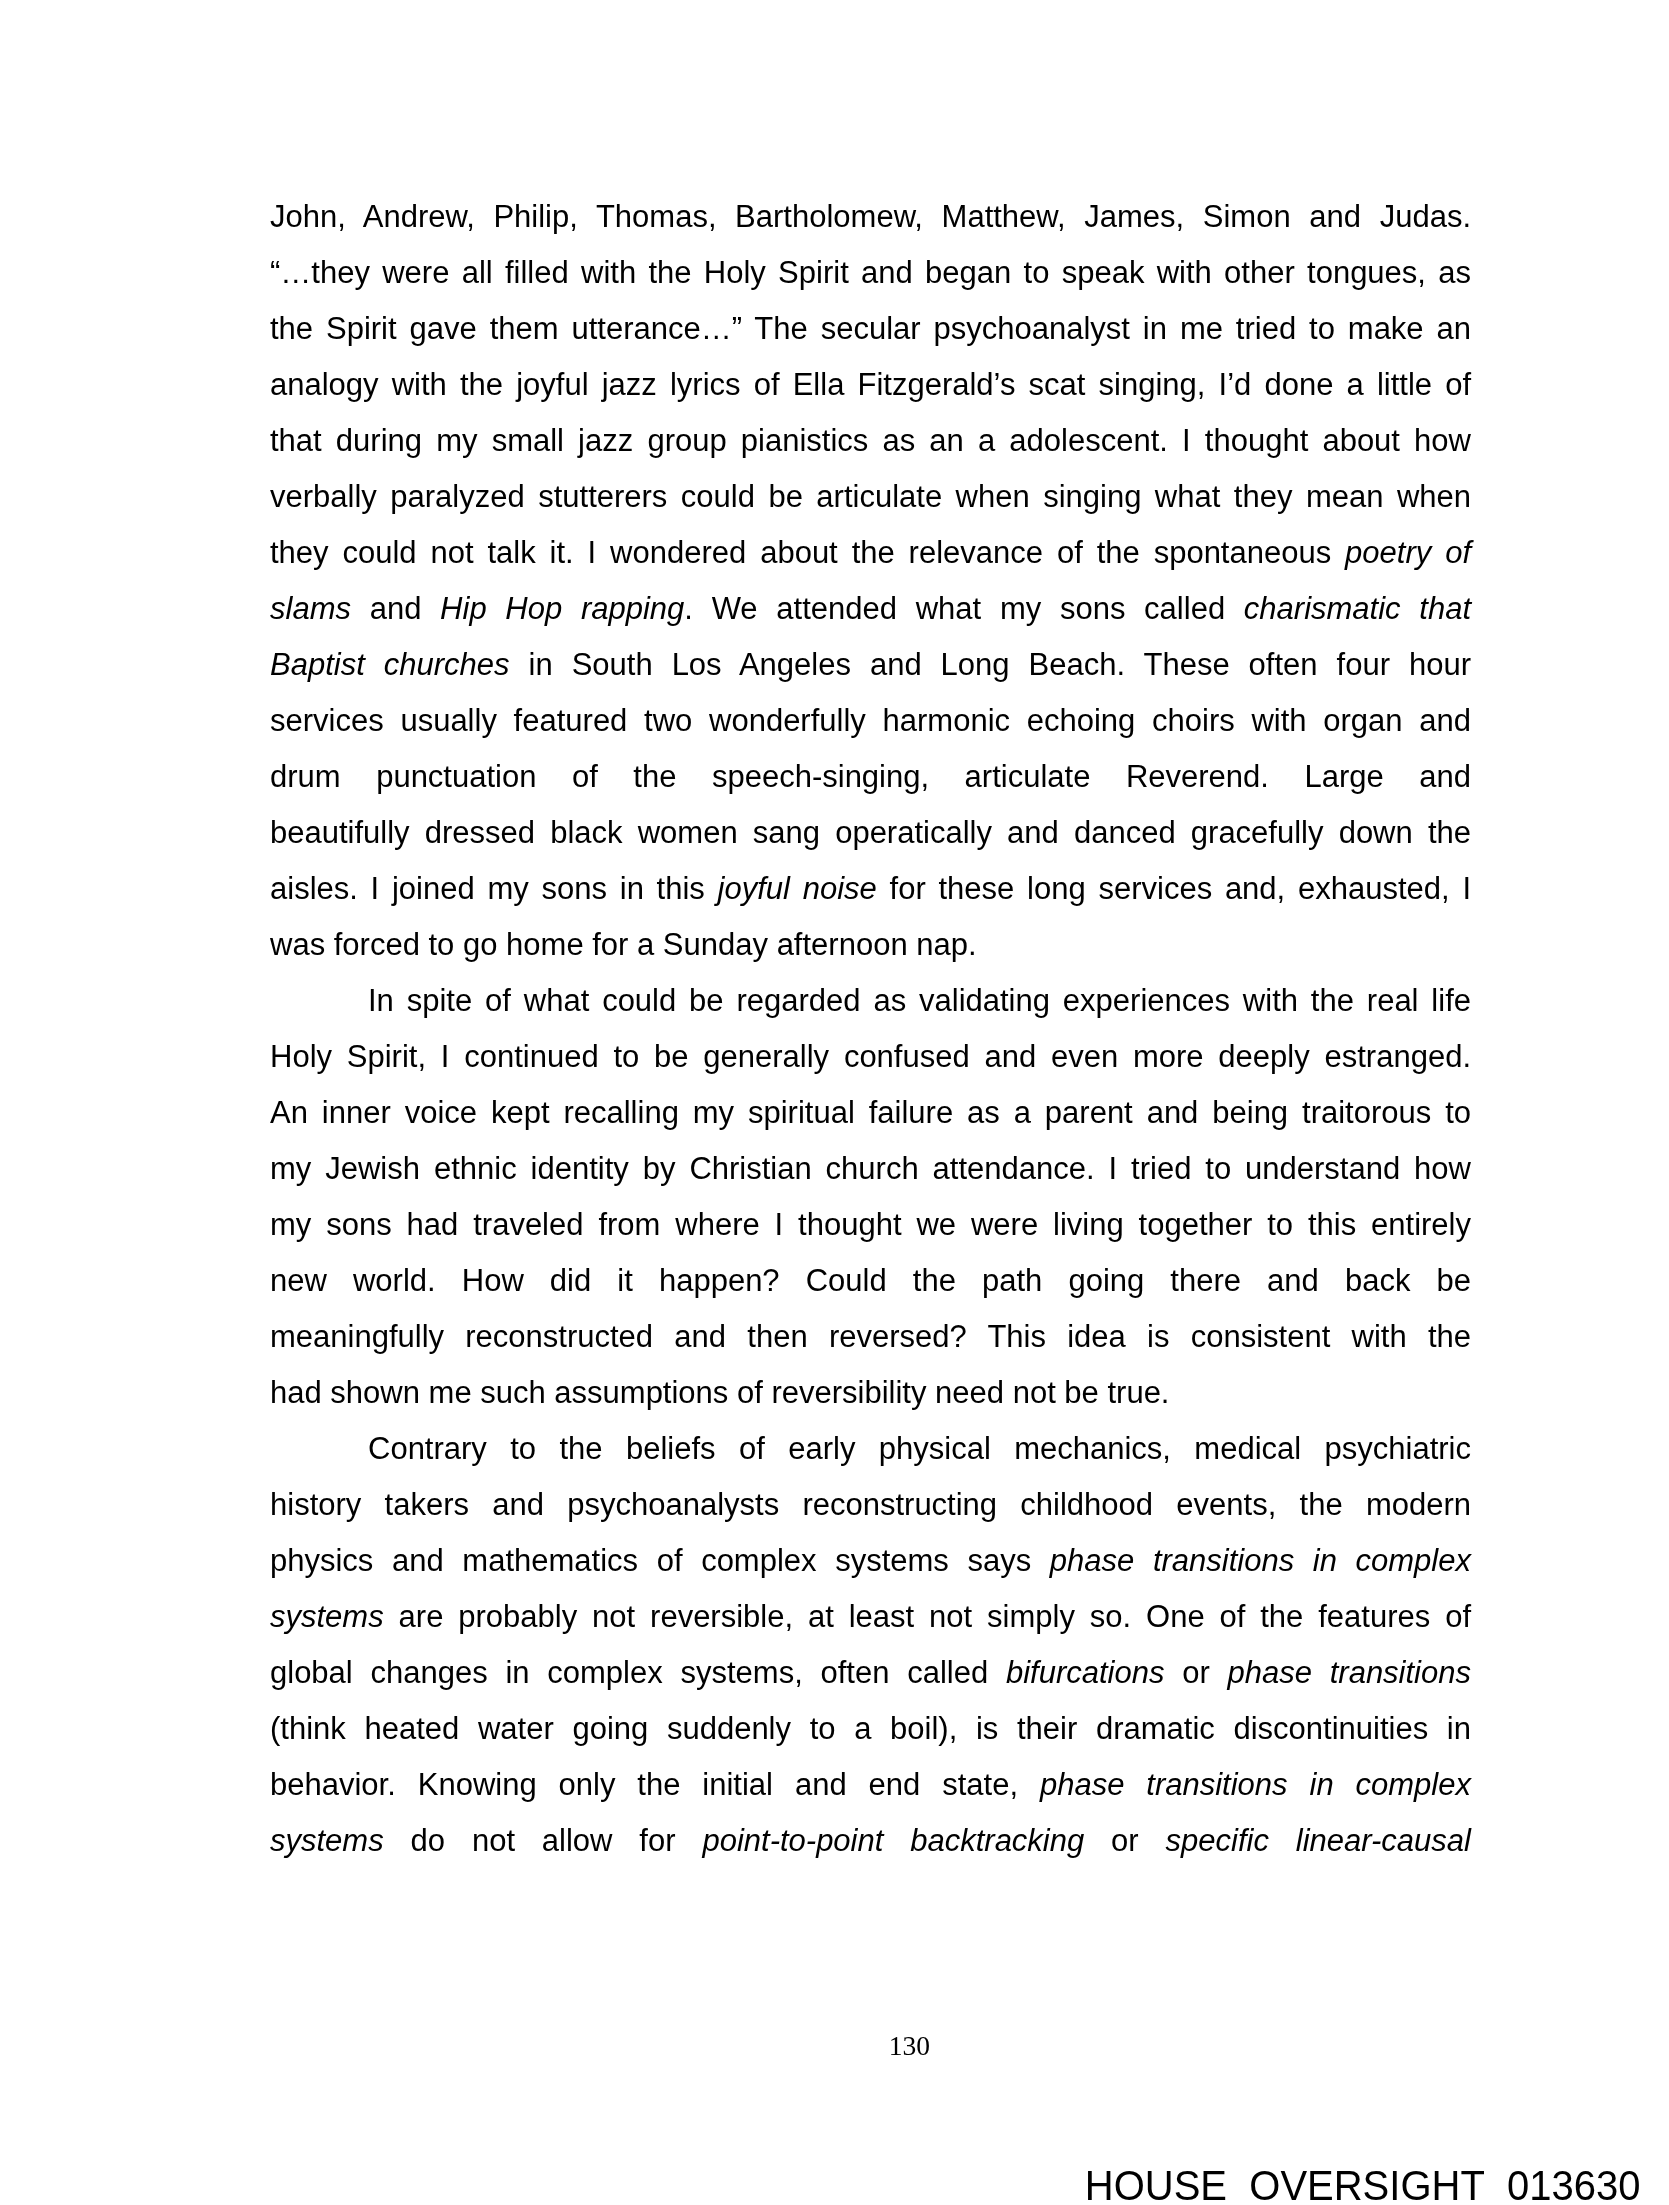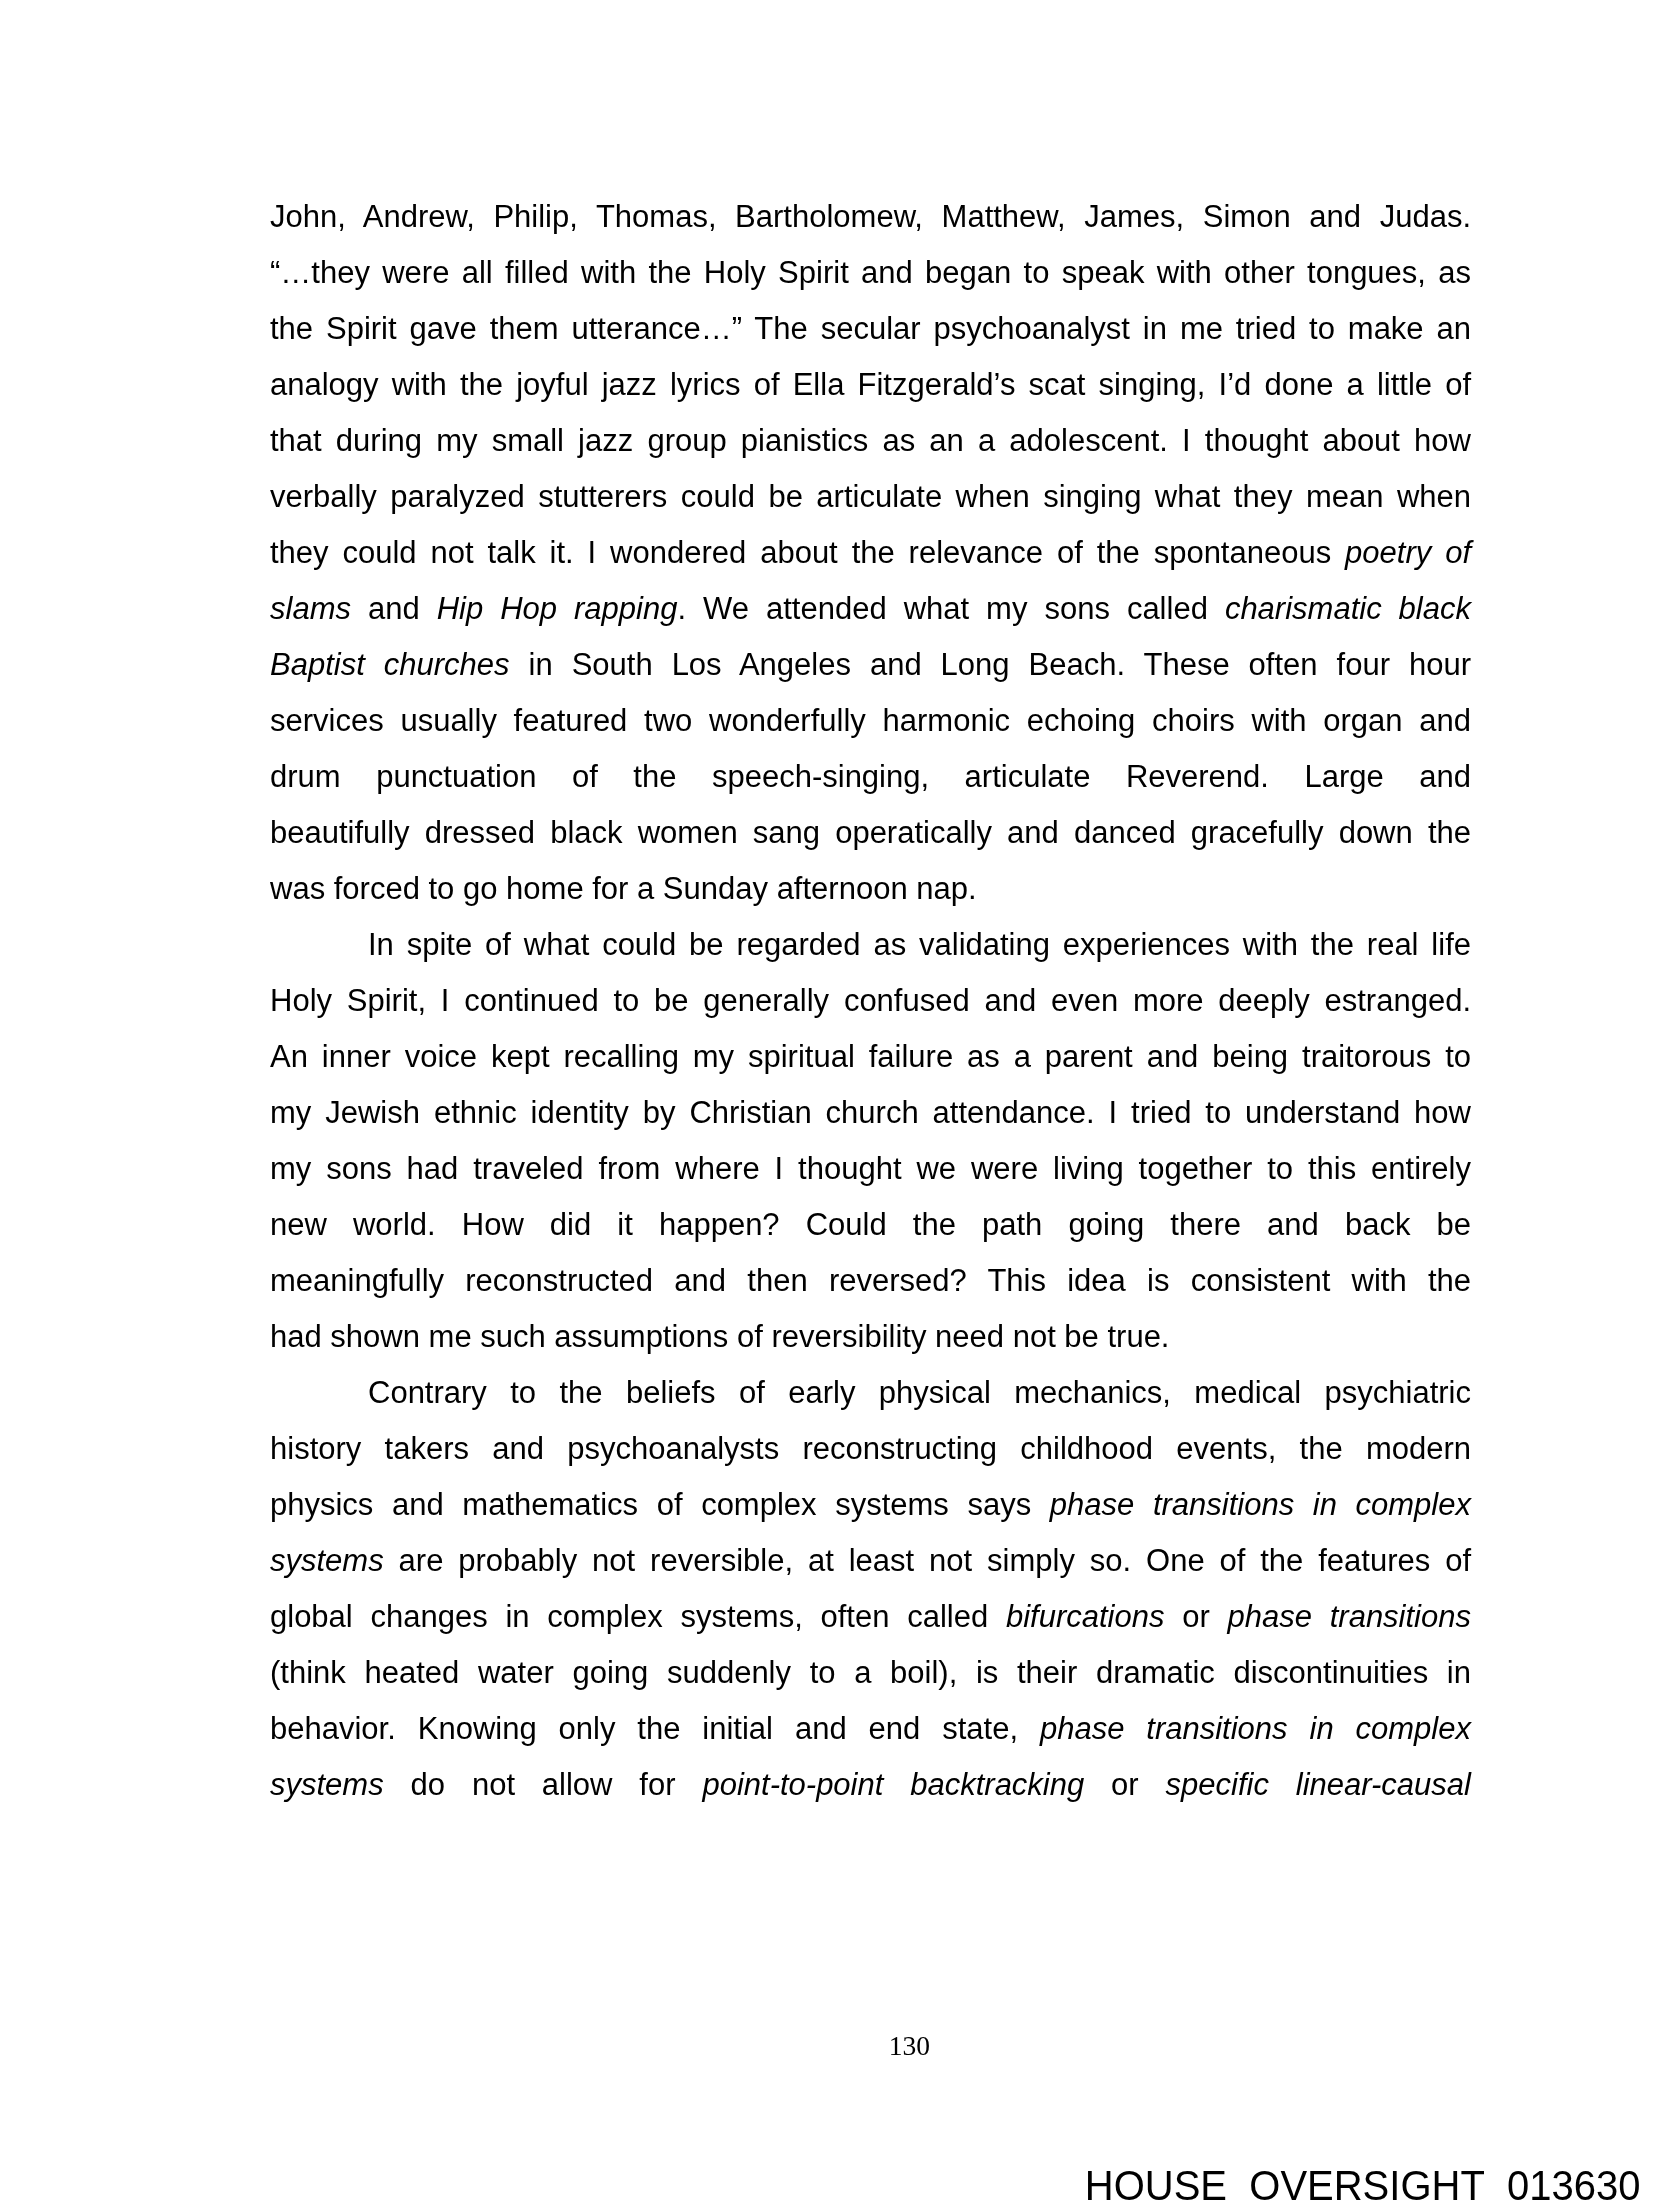--- a/index.html
+++ b/index.html
@@ -77,25 +77,26 @@
 <div class="page">
   <div class="body-text" id="body-text">
       <div class="paragraph">
         <div class="line"><span class="seg">John, Andrew, Philip, Thomas, Bartholomew, Matthew, James, Simon and Judas.</span></div>
         <div class="line"><span class="seg">“…they were all filled with the Holy Spirit and began to speak with other tongues, as</span></div>
         <div class="line"><span class="seg">the Spirit gave them utterance…” The secular psychoanalyst in me tried to make an</span></div>
         <div class="line"><span class="seg">analogy with the joyful jazz lyrics of Ella Fitzgerald’s scat singing, I’d done a little of</span></div>
         <div class="line"><span class="seg">that during my small jazz group pianistics as an a adolescent. I thought about how</span></div>
         <div class="line"><span class="seg">verbally paralyzed stutterers could be articulate when singing what they mean when</span></div>
         <div class="line"><span class="seg">they could not talk it. I wondered about the relevance of the spontaneous </span><span class="seg italic">poetry of</span></div>
-        <div class="line"><span class="seg italic">slams</span><span class="seg"> and </span><span class="seg italic">Hip Hop rapping</span><span class="seg">. We attended what my sons called </span><span class="seg italic">charismatic black</span></div>
+        <div class="line"><span class="seg italic">slams</span><span class="seg"> and </span><span class="seg italic">Hip Hop rapping</span><span class="seg">. We attended what my sons called </span><span class="seg italic">charismatic that</span></div>
         <div class="line"><span class="seg italic">Baptist churches</span><span class="seg"> in South Los Angeles and Long Beach. These often four hour</span></div>
         <div class="line"><span class="seg">services usually featured two wonderfully harmonic echoing choirs with organ and</span></div>
         <div class="line"><span class="seg">drum punctuation of the speech-singing, articulate Reverend. Large and</span></div>
         <div class="line"><span class="seg">beautifully dressed black women sang operatically and danced gracefully down the</span></div>
+        <div class="line"><span class="seg">aisles. I joined my sons in this </span><span class="seg italic">joyful noise</span><span class="seg"> for these long services and, exhausted, I</span></div>
         <div class="line last"><span class="seg">was forced to go home for a Sunday afternoon nap.</span></div>
       </div>
       <div class="paragraph">
         <div class="line indent"><span class="seg">In spite of what could be regarded as validating experiences with the real life</span></div>
         <div class="line"><span class="seg">Holy Spirit, I continued to be generally confused and even more deeply estranged.</span></div>
         <div class="line"><span class="seg">An inner voice kept recalling my spiritual failure as a parent and being traitorous to</span></div>
         <div class="line"><span class="seg">my Jewish ethnic identity by Christian church attendance. I tried to understand how</span></div>
         <div class="line"><span class="seg">my sons had traveled from where I thought we were living together to this entirely</span></div>
         <div class="line"><span class="seg">new world. How did it happen? Could the path going there and back be</span></div>
         <div class="line"><span class="seg">meaningfully reconstructed and then reversed? This idea is consistent with the</span></div>

